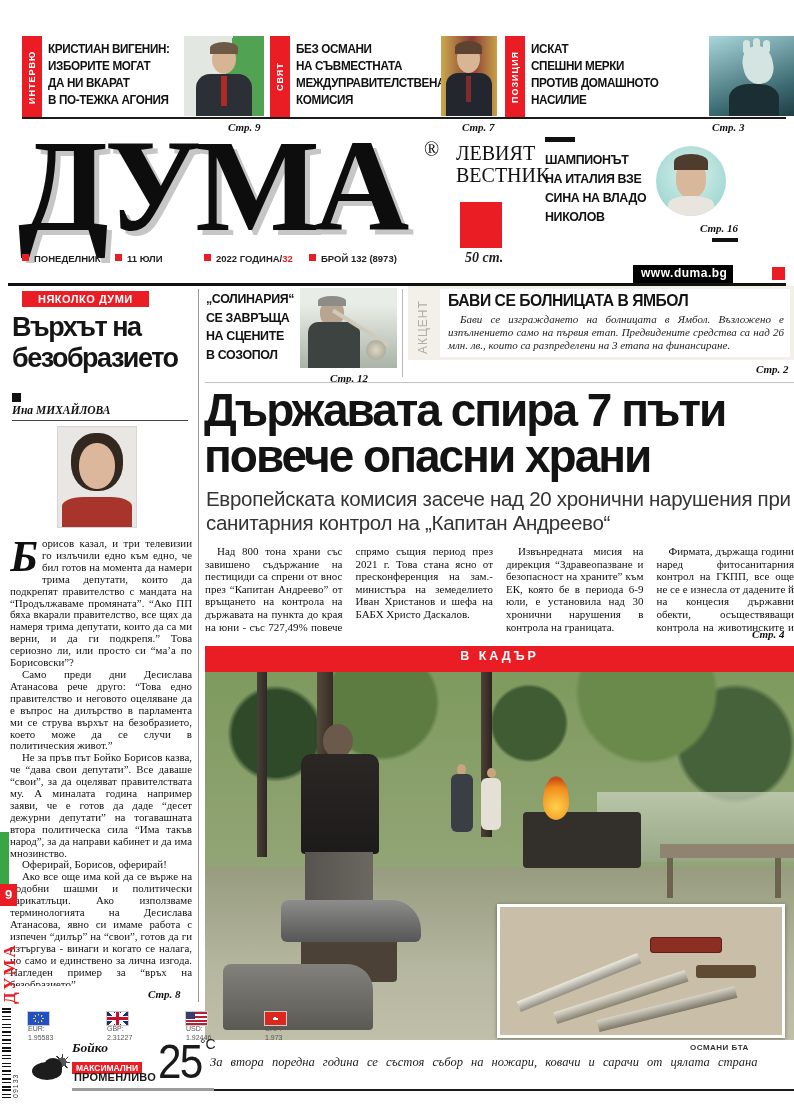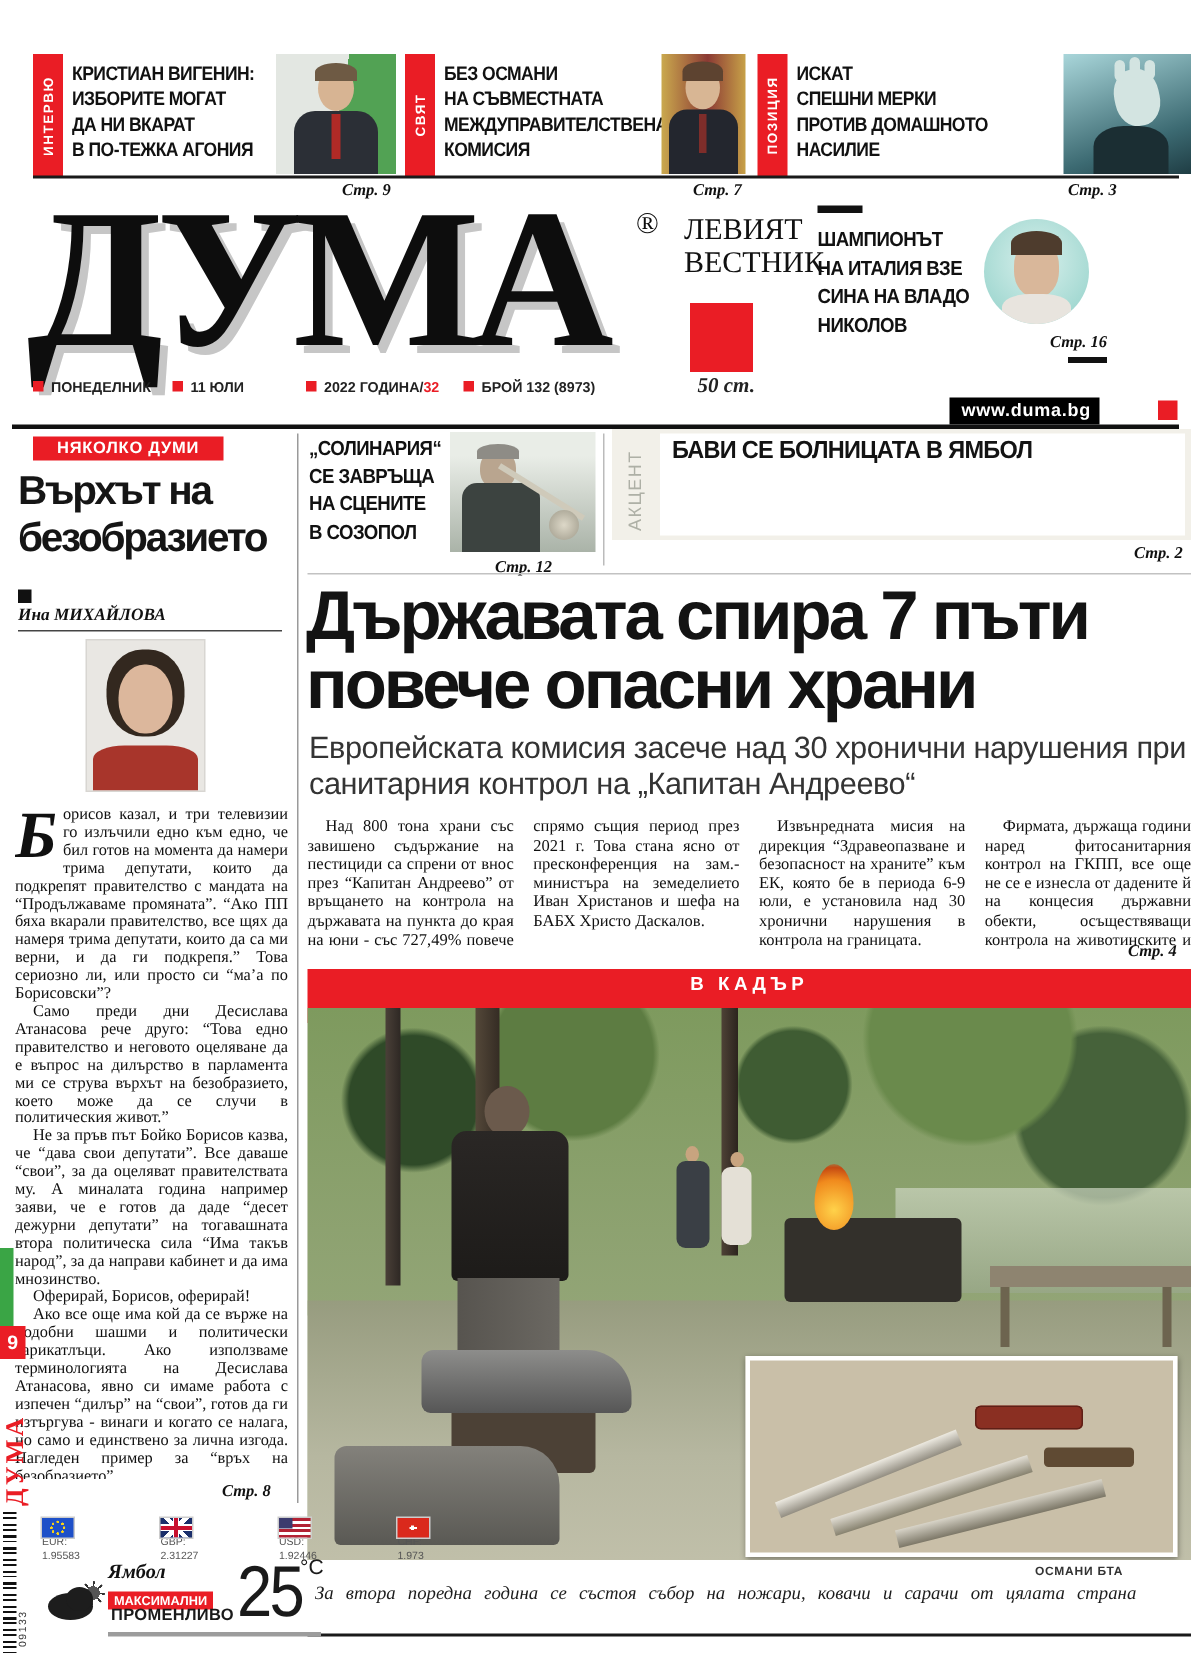--- a/index.html
+++ b/index.html
@@ -155,27 +155,28 @@
     <div class="photo-layer" style="left:28px;top:38px;width:66px;height:4px;background:#cfcaba;transform:rotate(32deg)"></div>
     <div class="photo-layer" style="left:66px;top:52px;width:20px;height:20px;border-radius:50%;background:radial-gradient(circle,#ddd8c8,#9e9a8a)"></div>
   </div>
   <div class="abs pageref" style="left:330px;top:372px">Стр. 12</div>
   <div class="abs" style="left:402px;top:289px;width:1px;height:88px;background:#bbb"></div>
 
   <div class="abs" style="left:408px;top:286px;width:386px;height:74px;background:#f2f0e9">
     <div class="abs vtext" style="left:8px;top:6px;height:62px;color:#aeb0a6;font-size:12px;letter-spacing:1px">АКЦЕНТ</div>
     <div class="abs" style="left:32px;top:3px;width:350px;height:68px;background:#fff;padding:2px 6px 0 8px;box-sizing:border-box">
       <div style="font-weight:bold;font-size:16.5px;letter-spacing:-.5px;transform:scaleX(.95);transform-origin:0 0;color:#131313">БАВИ СЕ БОЛНИЦАТА В ЯМБОЛ</div>
+      <div class="serif" style="font-style:italic;font-size:11px;line-height:13px;text-align:justify;margin-top:3px;color:#1c1c1c;text-indent:12px">Бави се изграждането на болницата в Ямбол. Възложено е изпълнението само на първия етап. Предвидените средства са над 26 млн. лв., които са разпределени на 3 етапа на финансиране.</div>
     </div>
   </div>
   <div class="abs pageref" style="left:756px;top:363px">Стр. 2</div>
   <div class="abs" style="left:205px;top:382px;width:589px;height:1px;background:#c2c2c2"></div>
 
   <div class="abs headline" style="left:204px;top:387px;width:592px">Държавата спира 7 пъти повече опасни храни</div>
-  <div class="abs subhead" style="left:206px;top:487px;width:589px">Европейската комисия засече над 30 хронични нарушения при санитарния контрол на „Капитан Андреево“</div>
+  <div class="abs subhead" style="left:206px;top:487px;width:589px">Европейската комисия засече над 20 хронични нарушения при санитарния контрол на „Капитан Андреево“</div>
   <div class="abs bodyserif" style="left:205px;top:545px;width:589px;height:96px;column-count:4;column-gap:13px;overflow:hidden">
     <p style="text-indent:12px">Над 800 тона храни със завишено съдържание на пестициди са спрени от внос през “Капитан Андреево” от връщането на контрола на държавата на пункта до края на юни - със 727,49% повече спрямо същия период през 2021 г. Това стана ясно от пресконференция на зам.-министъра на земеделието Иван Христанов и шефа на БАБХ Христо Даскалов.</p>
     <p>Извънредната мисия на дирекция “Здравеопазване и безопасност на храните” към ЕК, която бе в периода 6-9 юли, е установила над 30 хронични нарушения в контрола на границата.</p>
     <p>Фирмата, държаща години наред фитосанитарния контрол на ГКПП, все още не се е изнесла от дадените й на концесия държавни обекти, осъществяващи контрола на животинските и растителните храни, за да възобнови старите си порочни практики, заяви Христанов.</p>
   </div>
   <div class="abs pageref" style="left:752px;top:628px">Стр. 4</div>
 
   <div class="abs red" style="left:205px;top:646px;width:589px;height:36px;color:#fff;font-weight:bold;font-size:12.5px;letter-spacing:3px;text-align:center;line-height:20px">В КАДЪР</div>
 
   <div class="abs" style="left:205px;top:672px;width:589px;height:368px;overflow:hidden;background:#aab092">
@@ -251,21 +252,21 @@
       <div class="rate-val">1.973</div>
     </div>
   </div>
 
   <div class="abs" style="left:22px;top:1040px;width:190px;height:52px">
     <div class="abs" style="left:10px;top:14px;width:44px;height:28px">
       <div style="position:absolute;left:22px;top:0;width:16px;height:16px;border-radius:50%;background:radial-gradient(circle,#555 40%,transparent 41%),repeating-conic-gradient(#333 0 10deg,transparent 10deg 45deg)"></div>
       <div style="position:absolute;left:0;top:8px;width:30px;height:18px;border-radius:50%;background:#1d1d1d"></div>
       <div style="position:absolute;left:12px;top:4px;width:18px;height:16px;border-radius:50%;background:#1d1d1d"></div>
     </div>
-    <div class="abs serif" style="left:50px;top:0;font-style:italic;font-weight:bold;font-size:13.5px">Ямбол</div>
+    <div class="abs serif" style="left:50px;top:0;font-style:italic;font-weight:bold;font-size:13.5px">Бойко</div>
     <div class="abs" style="left:50px;top:17px"><span style="background:#ea1d25;color:#fff;font-weight:bold;font-size:8.5px;padding:1px 4px">МАКСИМАЛНИ</span></div>
     <div class="abs" style="left:52px;top:31px;font-weight:bold;font-size:11px;letter-spacing:.2px;color:#1a1a1a">ПРОМЕНЛИВО</div>
     <div class="abs" style="left:136px;top:-6px;font-size:48px;font-weight:normal;letter-spacing:-2px;transform:scaleX(.88);transform-origin:0 0;color:#1a1a1a">25</div>
     <div class="abs" style="left:178px;top:-4px;font-size:14px;color:#1a1a1a">°С</div>
     <div class="abs" style="left:50px;top:48px;width:142px;height:3px;background:#9c9c9c"></div>
   </div>
 
 </div>
 
 </body></html>

